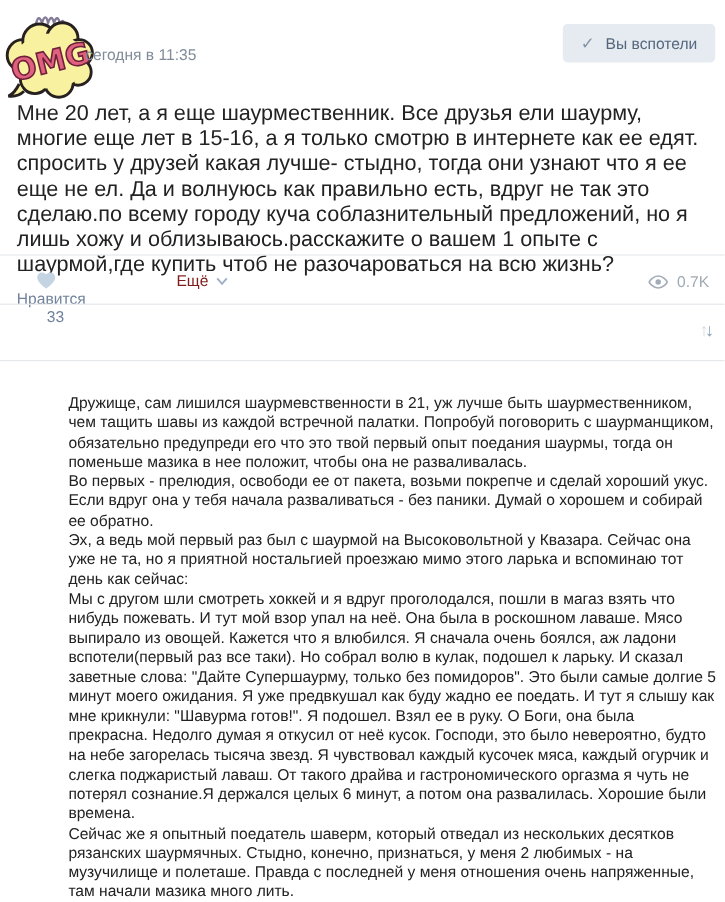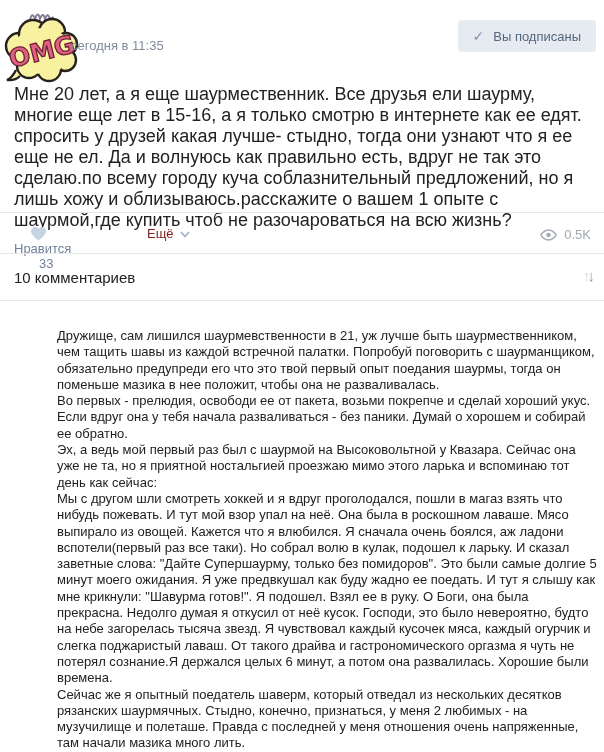--- a/index.html
+++ b/index.html
@@ -64,21 +64,21 @@
       <path d="M14 65 q-4 8 -9 10 q8 1 13 -4"></path>
     </g>
     <ellipse cx="40" cy="46" rx="30" ry="23" fill="#f8f1a0"></ellipse>
     <text x="40" y="55" text-anchor="middle" transform="rotate(-14 40 47)" font-family="DejaVu Sans, sans-serif" font-size="25" font-weight="bold" fill="#e0607f" stroke="#6d2039" stroke-width="1.3">OMG</text>
   </svg>
 
   <div class="timestamp">сегодня в 11:35</div>
 
   <button class="subscribed-btn">
     <span class="check">✓</span>
-    <span>Вы подписаны</span>
+    <span>Вы вспотели</span>
   </button>
 
   <div class="post-text">Мне 20 лет, а я еще шаурмественник. Все друзья ели шаурму, многие еще лет в 15-16, а я только смотрю в интернете как ее едят. спросить у друзей какая лучше- стыдно, тогда они узнают что я ее еще не ел. Да и волнуюсь как правильно есть, вдруг не так это сделаю.по всему городу куча соблазнительный предложений, но я лишь хожу и облизываюсь.расскажите о вашем 1 опыте с шаурмой,где купить чтоб не разочароваться на всю жизнь?</div>
 
   <div class="divider d1"></div>
 
   <div class="like-btn">
     <svg class="heart" width="17" height="15" viewBox="0 0 17 15">
       <path d="M8.5 14.5 C8.5 14.5 1 9.6 1 5.3 C1 2.6 3.1 1 5.1 1 C6.6 1 7.9 1.8 8.5 3 C9.1 1.8 10.4 1 11.9 1 C13.9 1 16 2.6 16 5.3 C16 9.6 8.5 14.5 8.5 14.5 Z" fill="#c5d4e3"></path>
     </svg>
@@ -91,26 +91,25 @@
     <svg width="10" height="7" viewBox="0 0 10 7">
       <polyline points="1,1 5,5.5 9,1" fill="none" stroke="#9fb0c4" stroke-width="1.6"></polyline>
     </svg>
   </div>
 
   <div class="views">
     <svg width="17" height="12" viewBox="0 0 17 12">
       <path d="M8.5 1 C12.7 1 15.8 5 16 6 C15.8 7 12.7 11 8.5 11 C4.3 11 1.2 7 1 6 C1.2 5 4.3 1 8.5 1 Z" fill="none" stroke="#a3adb8" stroke-width="1.4"></path>
       <circle cx="8.5" cy="6" r="2.3" fill="#a3adb8"></circle>
     </svg>
-    <span>0.5K</span>
+    <span>0.7K</span>
   </div>
 
   <div class="divider d2"></div>
 
-  <div class="comments-header-label">10 комментариев</div>
   <div class="sort">
     <span class="up">↑</span><span class="down">↓</span>
   </div>
 
   <div class="divider d3"></div>
 
   <div class="comment">
     <div class="comment-text">Дружище, сам лишился шаурмевственности в 21, уж лучше быть шаурмественником, чем тащить шавы из каждой встречной палатки. Попробуй поговорить с шаурманщиком, обязательно предупреди его что это твой первый опыт поедания шаурмы, тогда он поменьше мазика в нее положит, чтобы она не разваливалась.
 Во первых - прелюдия, освободи ее от пакета, возьми покрепче и сделай хороший укус.
 Если вдруг она у тебя начала разваливаться - без паники. Думай о хорошем и собирай ее обратно.

